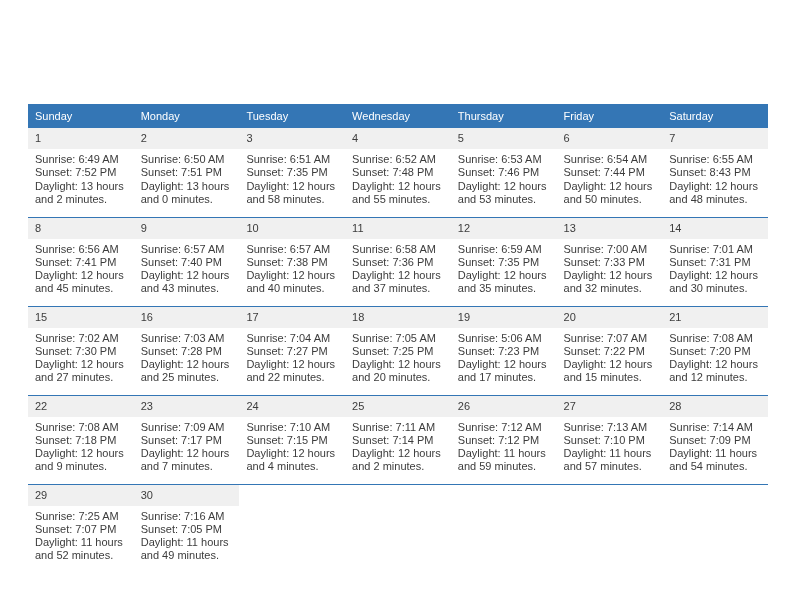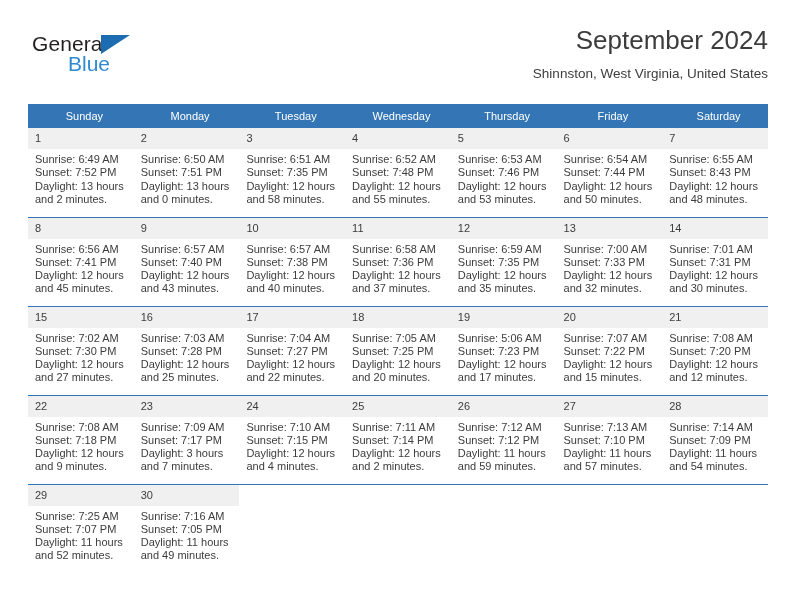--- a/index.html
+++ b/index.html
@@ -91,21 +91,21 @@
     top: 104px;
     width: 740px;
     border-collapse: collapse;
     table-layout: fixed;
   }
   .calendar th {
     background: #3476b5;
     color: #ffffff;
     font-size: 11px;
     font-weight: normal;
-    text-align: center;
+    text-align: left;
     padding: 5px 0 5px 7px;
     line-height: 14px;
     border: none;
   }
   .calendar td {
     vertical-align: top;
     padding: 0;
     border: none;
     border-top: 1px solid #3476b5;
     height: 89px;
@@ -135,34 +135,20 @@
     color: #3c3c3c;
   }
   .info div { white-space: nowrap; }
   .info .wrap { white-space: normal; }
 </style>
 </head>
 <body>
 
 <div class="page">
 
-  <div class="top">
-
-    <div class="logo">
-      <span class="logo-general">General</span>
-      <span class="logo-tri"></span>
-      <span class="logo-blue">Blue</span>
-    </div>
-
-    <div class="title-wrap">
-      <div class="month-title">September 2024</div>
-      <div class="location">Shinnston, West Virginia, United States</div>
-    </div>
-
-  </div>
 
   <table class="calendar">
     <thead>
       <tr>
         <th>Sunday</th>
         <th>Monday</th>
         <th>Tuesday</th>
         <th>Wednesday</th>
         <th>Thursday</th>
         <th>Friday</th>
@@ -351,21 +337,21 @@
               <div>Sunrise: 7:08 AM</div>
               <div>Sunset: 7:18 PM</div>
               <div class="wrap">Daylight: 12 hours and 9 minutes.</div>
             </div>
           </td>
           <td class="">
             <div class="daynum">23</div>
             <div class="info">
               <div>Sunrise: 7:09 AM</div>
               <div>Sunset: 7:17 PM</div>
-              <div class="wrap">Daylight: 3 hours and 7 minutes.</div>
+              <div class="wrap">Daylight: 12 hours and 7 minutes.</div>
             </div>
           </td>
           <td class="">
             <div class="daynum">24</div>
             <div class="info">
               <div>Sunrise: 7:10 AM</div>
               <div>Sunset: 7:15 PM</div>
               <div class="wrap">Daylight: 12 hours and 4 minutes.</div>
             </div>
           </td>

